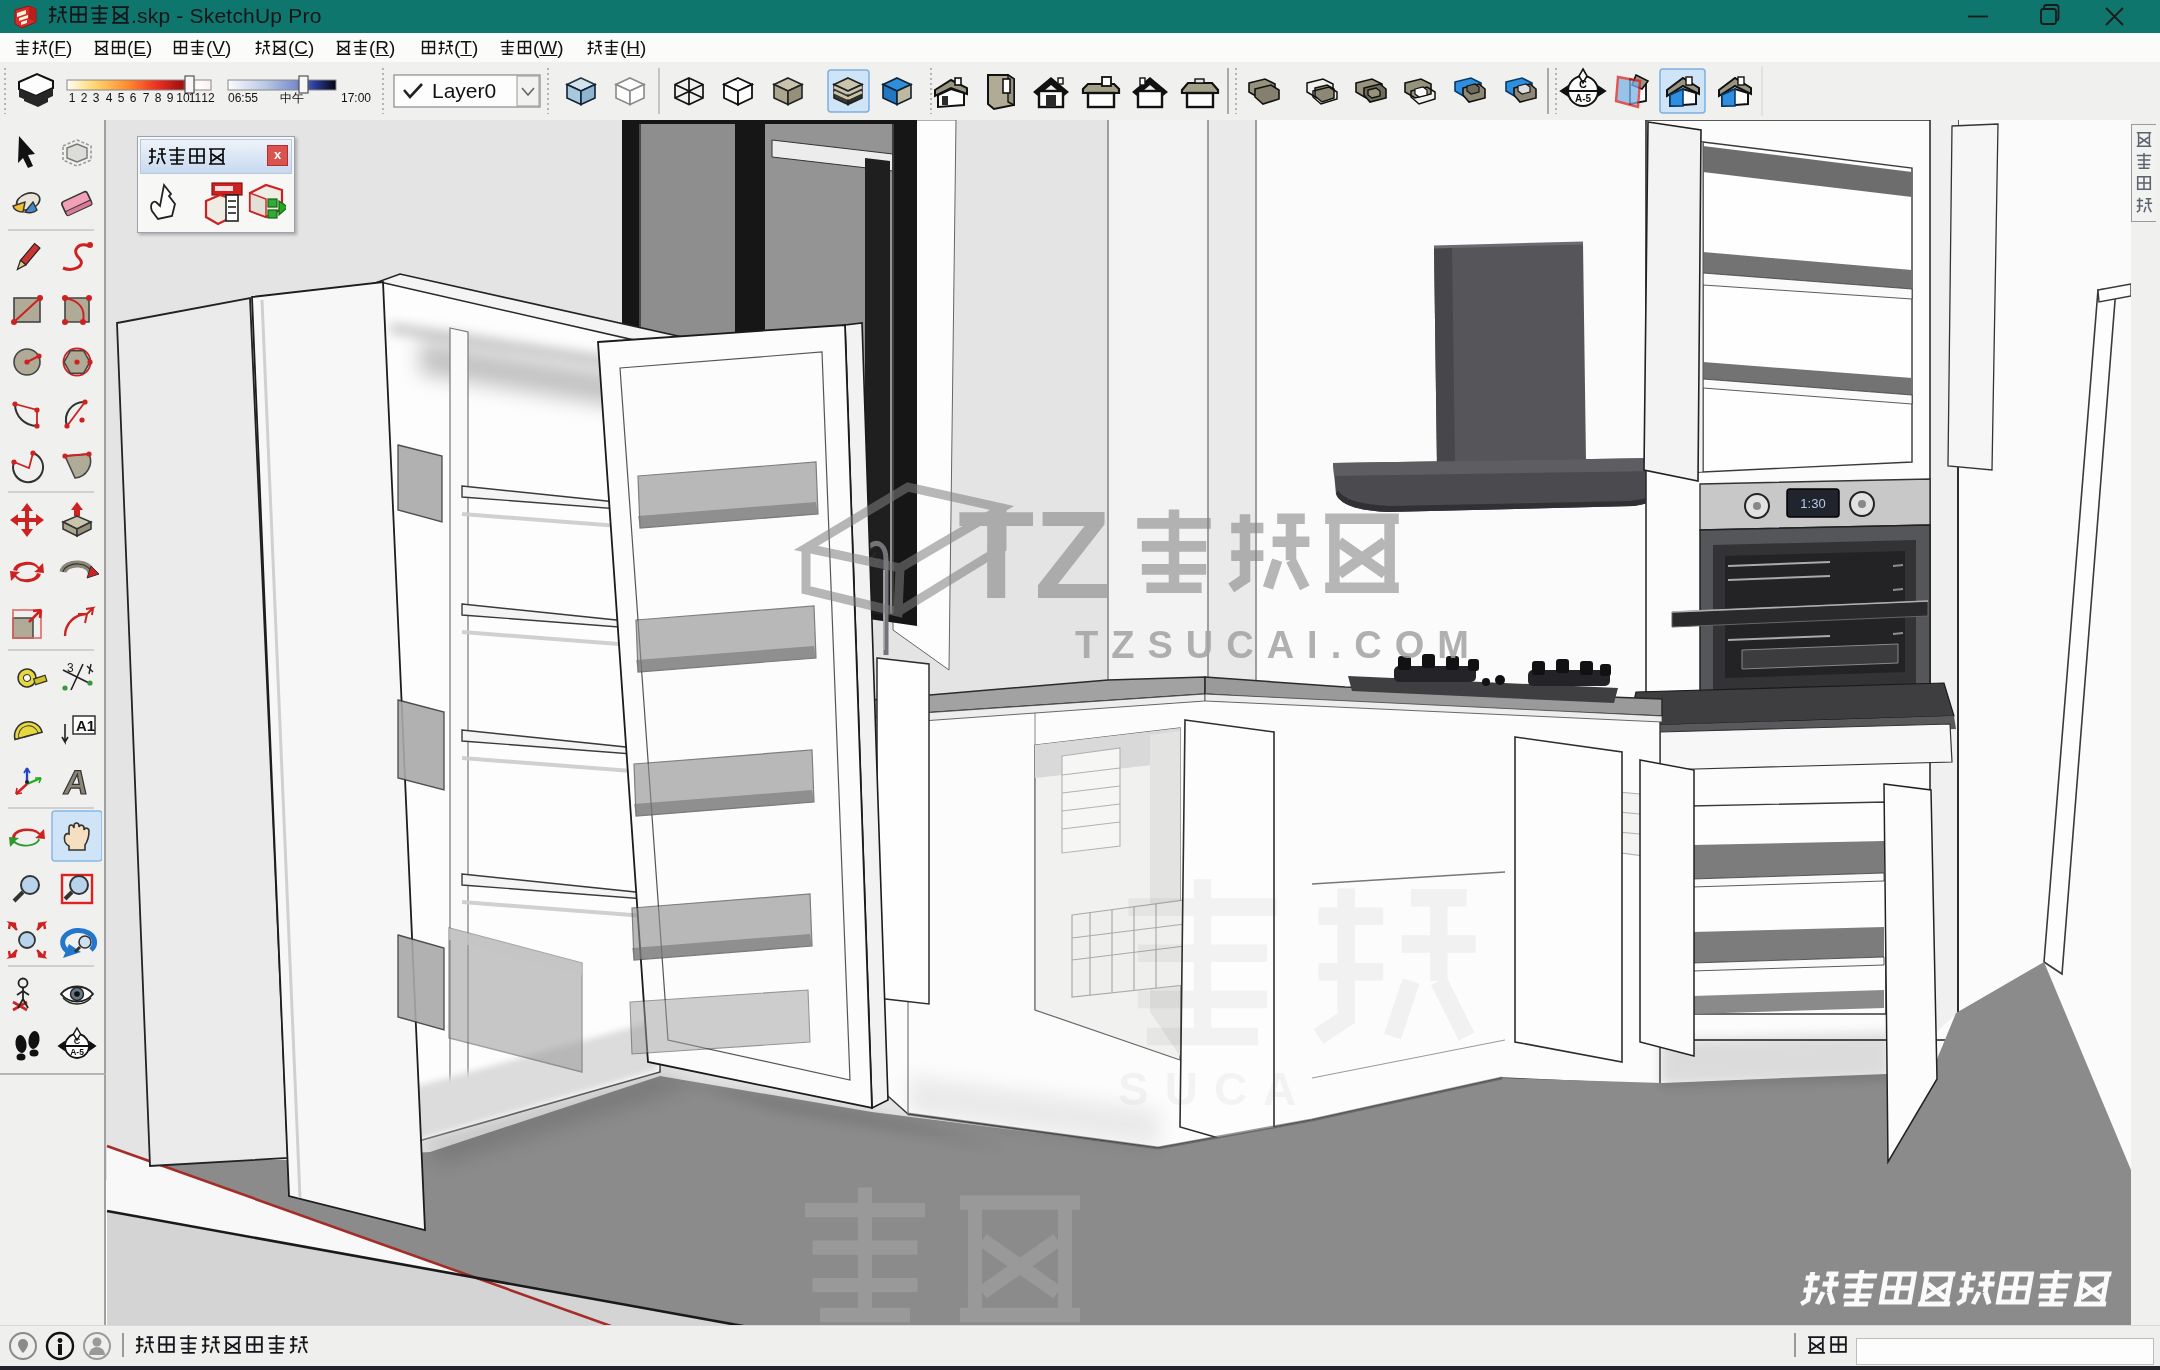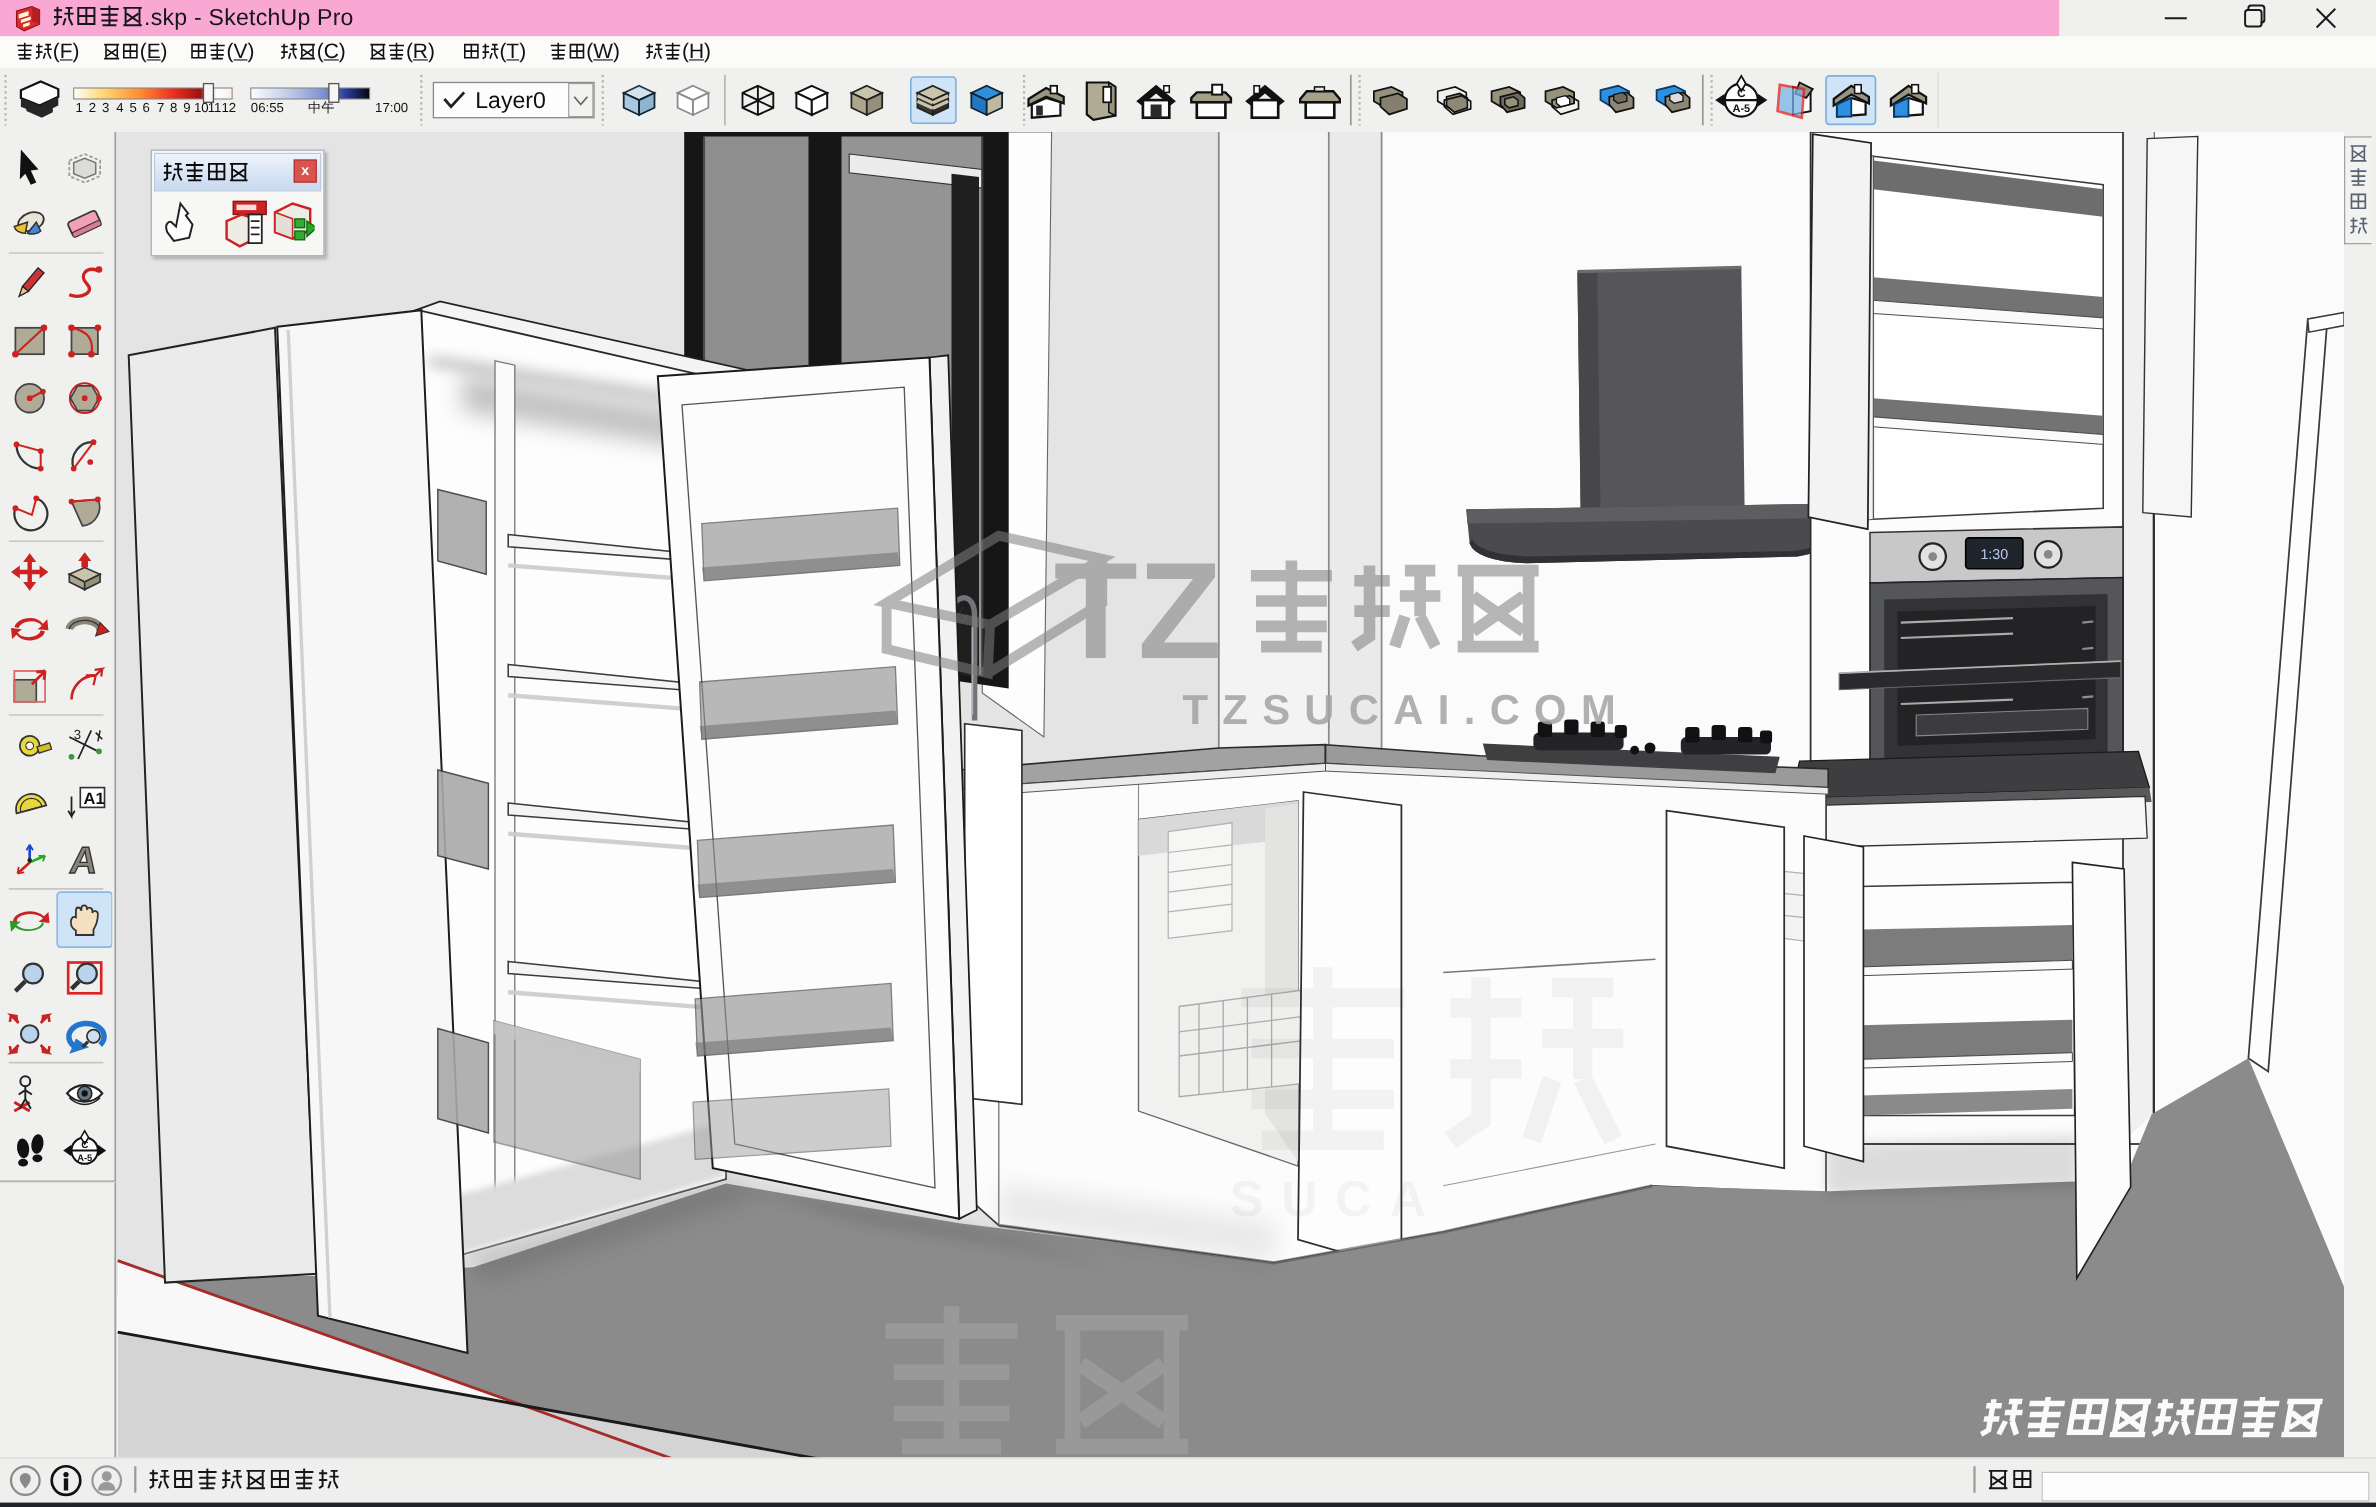--- a/index.html
+++ b/index.html
@@ -1,17 +1,17 @@
 <!DOCTYPE html>
 <html><head><meta charset="utf-8">
 <style>
   html,body{margin:0;padding:0;width:2160px;height:1370px;overflow:hidden;
     font-family:"Liberation Sans",sans-serif;background:#f0f0ee;}
   .abs{position:absolute;}
-  #titlebar{position:absolute;left:0;top:0;width:1872px;height:33px;background:#f9a8d4;}
+  #titlebar{position:absolute;left:0;top:0;width:2160px;height:33px;background:#0f766e;}
   #menubar{position:absolute;left:0;top:33px;width:2160px;height:29px;background:#fbfbfa;}
   #toolbar{position:absolute;left:0;top:62px;width:2160px;height:58px;background:#f0f0ee;border-bottom:1px solid #a8a8a8;}
   #lefttb{position:absolute;left:0;top:120px;width:104px;height:953px;background:#f0f0ee;border-right:2px solid #a0a0a0;border-bottom:2px solid #b5b5b5;}
   #leftrest{position:absolute;left:0;top:1075px;width:104px;height:250px;background:#f0f0ee;border-right:2px solid #a0a0a0;}
   #viewport{position:absolute;left:106px;top:120px;width:2025px;height:1205px;background:#fbfbfb;}
   #rightstrip{position:absolute;left:2131px;top:120px;width:29px;height:1205px;background:#f0f0ee;}
   #statusbar{position:absolute;left:0;top:1325px;width:2160px;height:41px;background:#efefee;border-top:1px solid #d8d8d8;}
   #botline{position:absolute;left:0;top:1366px;width:2160px;height:4px;background:#23232a;}
   .cjk{display:inline-block;vertical-align:-0.10em;}
   .mitem{position:absolute;top:4px;font-size:19px;color:#111;}

